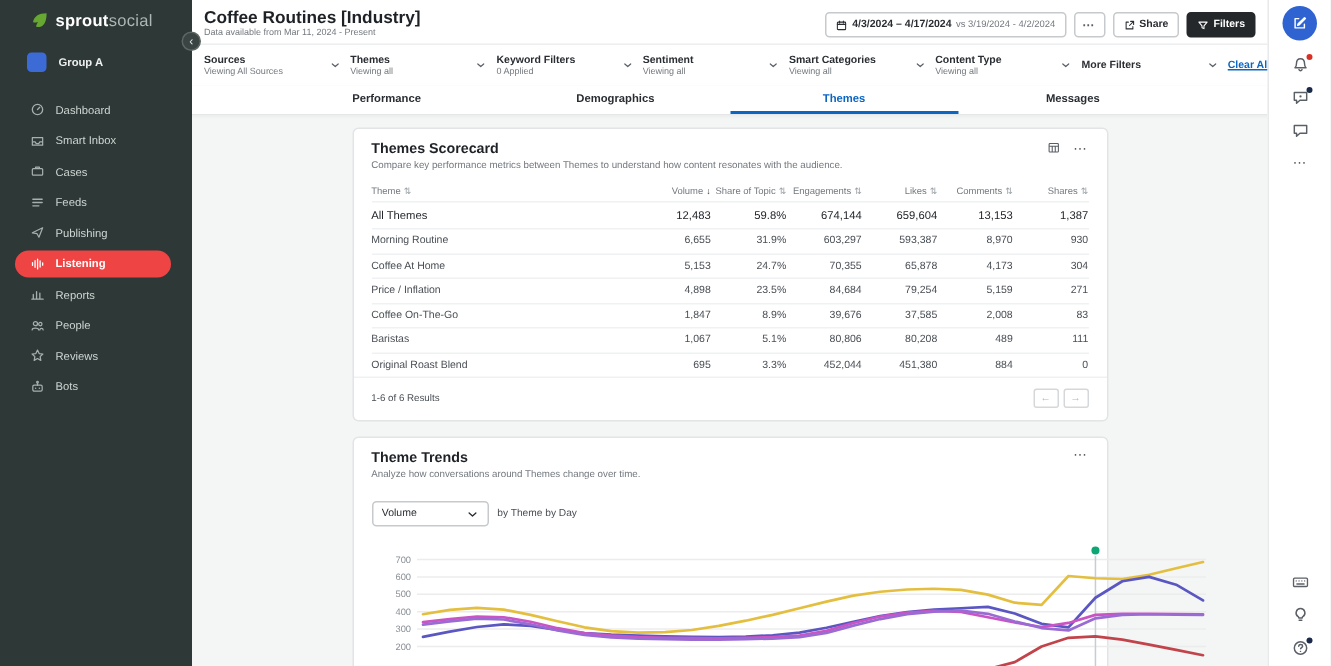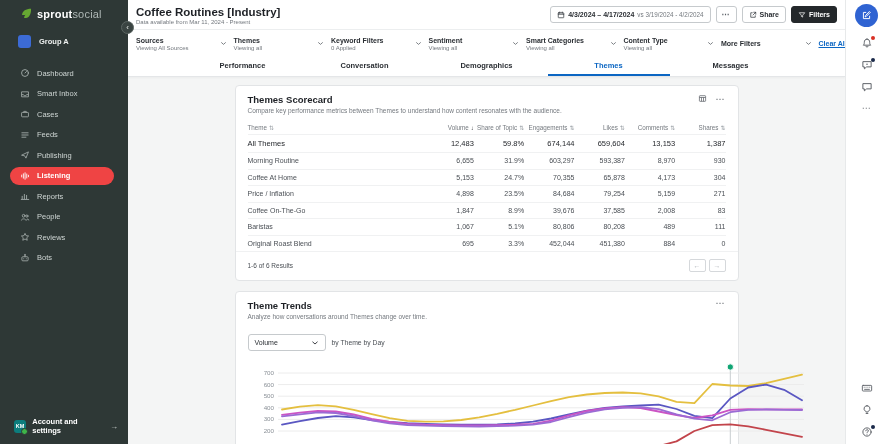--- a/index.html
+++ b/index.html
@@ -24,21 +24,21 @@
   .nav-ic svg{width:10px;height:10px}
   .account{margin-top:auto;display:flex;align-items:center;gap:6px;padding:8px 10px 9px 14px;font-size:7.5px;font-weight:bold;color:#fff;cursor:pointer}
   .km{width:13px;height:13px;border-radius:3px;background:#0c7d7d;color:#fff;font-size:5.5px;display:flex;align-items:center;justify-content:center;position:relative;font-weight:bold}
   .km::after{content:"";position:absolute;right:-2px;bottom:-2px;width:5px;height:5px;border-radius:50%;background:#3fb549;border:1px solid #2e3836}
   .acct-arrow{margin-left:auto;color:#cdd3d1;font-size:8px;font-weight:normal}
 
   .collapse{position:absolute;left:121px;top:21px;width:13px;height:13px;border-radius:50%;background:#3a4442;color:#e8ecea;border:1px solid #5c6663;font-size:8px;line-height:10px;z-index:6;display:flex;align-items:center;justify-content:center;cursor:pointer;padding:0}
 
   
   .main{flex:1;display:flex;flex-direction:column;min-width:0}
-  .topbar{background:#fff;height:29px;display:flex;align-items:center;padding:4px 8px;flex-shrink:0}
+  .topbar{background:#fff;height:29px;display:flex;align-items:flex-end;padding:4px 8px;flex-shrink:0}
   .title-block{margin-right:auto;padding-top:2px}
   .page-title{font-size:11.5px;font-weight:bold;color:#1e2126}
   .page-sub{font-size:6px;color:#74797f;margin-top:1px}
   .controls{display:flex;align-items:center;gap:5px}
   .btn{display:flex;align-items:center;gap:3px;border:1px solid #c6cacd;border-radius:3px;background:#fff;height:17px;padding:0 6px;font-size:7px;font-weight:bold;color:#2a2e33;cursor:pointer;white-space:nowrap}
   .btn svg{width:8px;height:8px}
   .date-vs{font-weight:normal;color:#74797f;font-size:6.3px}
   .btn-more{padding:0 5px;font-size:8px;letter-spacing:1px;color:#5a5f66}
   .btn-filters{background:#24282b;color:#fff;border-color:#24282b}
 
@@ -196,25 +196,20 @@
               <rect x="3" y="6" width="10" height="6.5" rx="1.5"></rect>
               <path d="M8 6V3.8" stroke-linecap="round"></path>
               <circle cx="8" cy="2.9" r=".9"></circle>
               <circle cx="6" cy="9.2" r=".8" fill="currentColor" stroke="none"></circle>
               <circle cx="10" cy="9.2" r=".8" fill="currentColor" stroke="none"></circle>
             </svg>
           </span>
           <span>Bots</span>
         </div>
       </nav>
-    <div class="account">
-      <span class="km">KM</span>
-      <span>Account and settings</span>
-      <span class="acct-arrow">→</span>
-    </div>
   </aside>
 
   <button class="collapse">‹</button>
 
   <div class="main">
     <header class="topbar">
       <div class="title-block">
         <div class="page-title">Coffee Routines [Industry]</div>
         <div class="page-sub">Data available from Mar 11, 2024 - Present</div>
       </div>
@@ -313,21 +308,20 @@
               </svg>
             </span>
           </div>
         </div>
       <a class="clear-all">Clear All</a>
     </div>
 
     <div class="tabsbar">
       <div class="tabs" id="tabs">
           <div class="tab">Performance</div>
-          <div class="tab">Conversation</div>
           <div class="tab">Demographics</div>
           <div class="tab active">Themes</div>
           <div class="tab">Messages</div>
         </div>
     </div>
 
     <div class="content">
 
       <section class="card">
         <div class="card-head">

